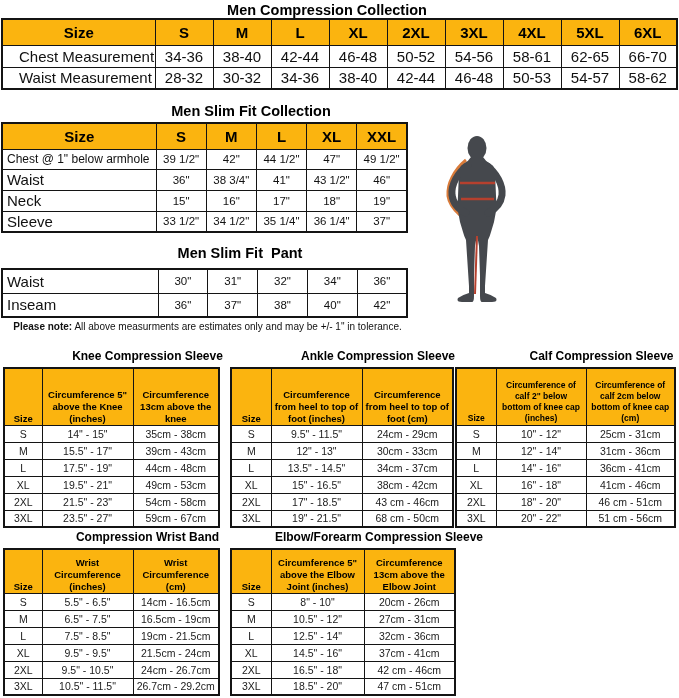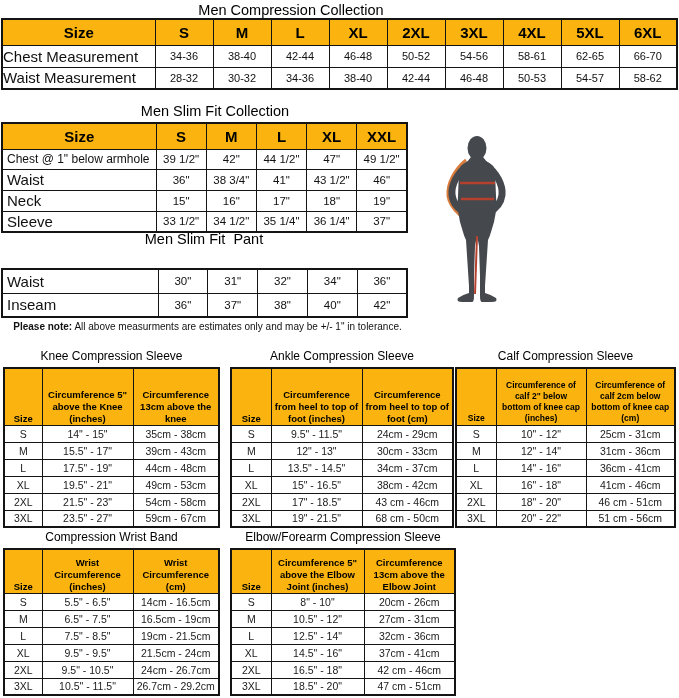--- a/index.html
+++ b/index.html
@@ -1,44 +1,44 @@
 <!DOCTYPE html>
 <html style="--header-bg: #FBB40F; --border-color: #141414;"><head>
 <meta charset="utf-8">
 <style>
   html,body{margin:0;padding:0;background:#fff;}
   .page{position:relative;width:679px;height:698px;background:#fff;
         font-family:"Liberation Sans",sans-serif;overflow:hidden;color:#111;}
 
-  .title{position:absolute;text-align:center;font-weight:400;color:#000;white-space:pre;}
+  .title{position:absolute;text-align:center;font-weight:700;color:#000;white-space:pre;padding-left:36px;}
   .big-title{font-size:14.5px;}
   .small-title{font-size:12px;}
 
   #title-compression{left:0;top:2px;width:582px;}
   #title-slimfit{left:11px;top:103px;width:408px;}
-  #title-pant{left:0;top:231px;width:408px;}
+  #title-pant{left:0;top:245px;width:408px;}
   #title-knee{left:3px;top:349px;width:217px;}
   #title-ankle{left:230px;top:349px;width:224px;}
   #title-calf{left:455px;top:349px;width:221px;}
   #title-wrist{left:3px;top:530px;width:217px;}
   #title-elbow{left:230px;top:530px;width:226px;}
 
   table.tbl{position:absolute;border-collapse:collapse;table-layout:fixed;
             background:#fff;border:2px solid var(--border-color,#141414);}
   table.tbl th,table.tbl td{border:1px solid var(--border-color,#141414);overflow:hidden;padding:0;}
   table.tbl th{background:var(--header-bg,#FBB40F);font-weight:700;color:#000;}
   table.tbl td{text-align:center;}
 
   
   #tbl-compression{left:1px;top:18px;width:677px;}
   #tbl-compression thead tr{height:26px;}
   #tbl-compression tbody tr{height:22px;}
   #tbl-compression th{font-size:15px;}
-  #tbl-compression td{font-size:11px;}
-  #tbl-compression td:first-child{text-align:left;font-size:15px;padding-left:0;}
+  #tbl-compression td{font-size:15px;}
+  #tbl-compression td:first-child{text-align:left;font-size:15px;padding-left:16px;}
 
   
   #tbl-slimfit{left:1px;top:122px;width:407px;}
   #tbl-slimfit thead tr{height:26px;}
   #tbl-slimfit tbody tr{height:21px;}
   #tbl-slimfit tbody tr:first-child{height:20px;}
   #tbl-slimfit th{font-size:15px;}
   #tbl-slimfit td{font-size:11.5px;}
   #tbl-slimfit td:first-child{text-align:left;font-size:15px;padding-left:4px;}
   #tbl-slimfit tbody tr:first-child td:first-child{font-size:12px;}

